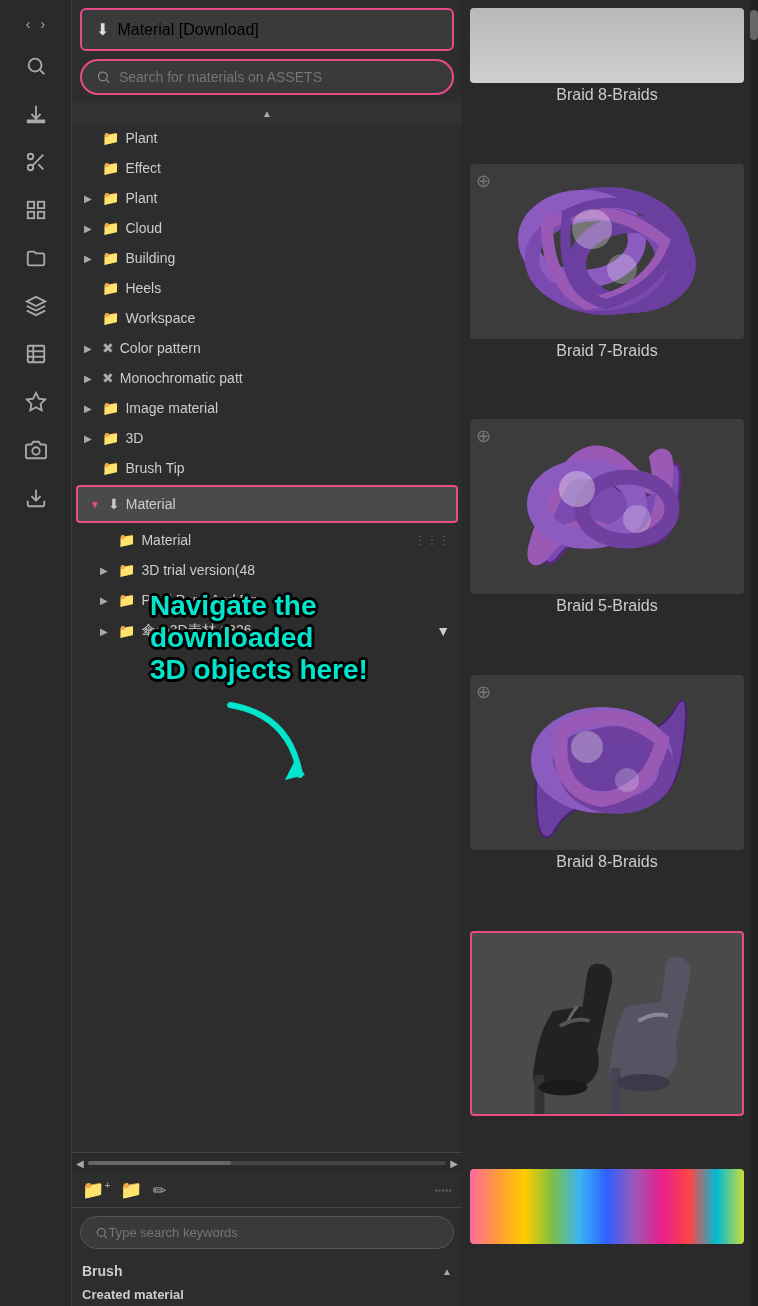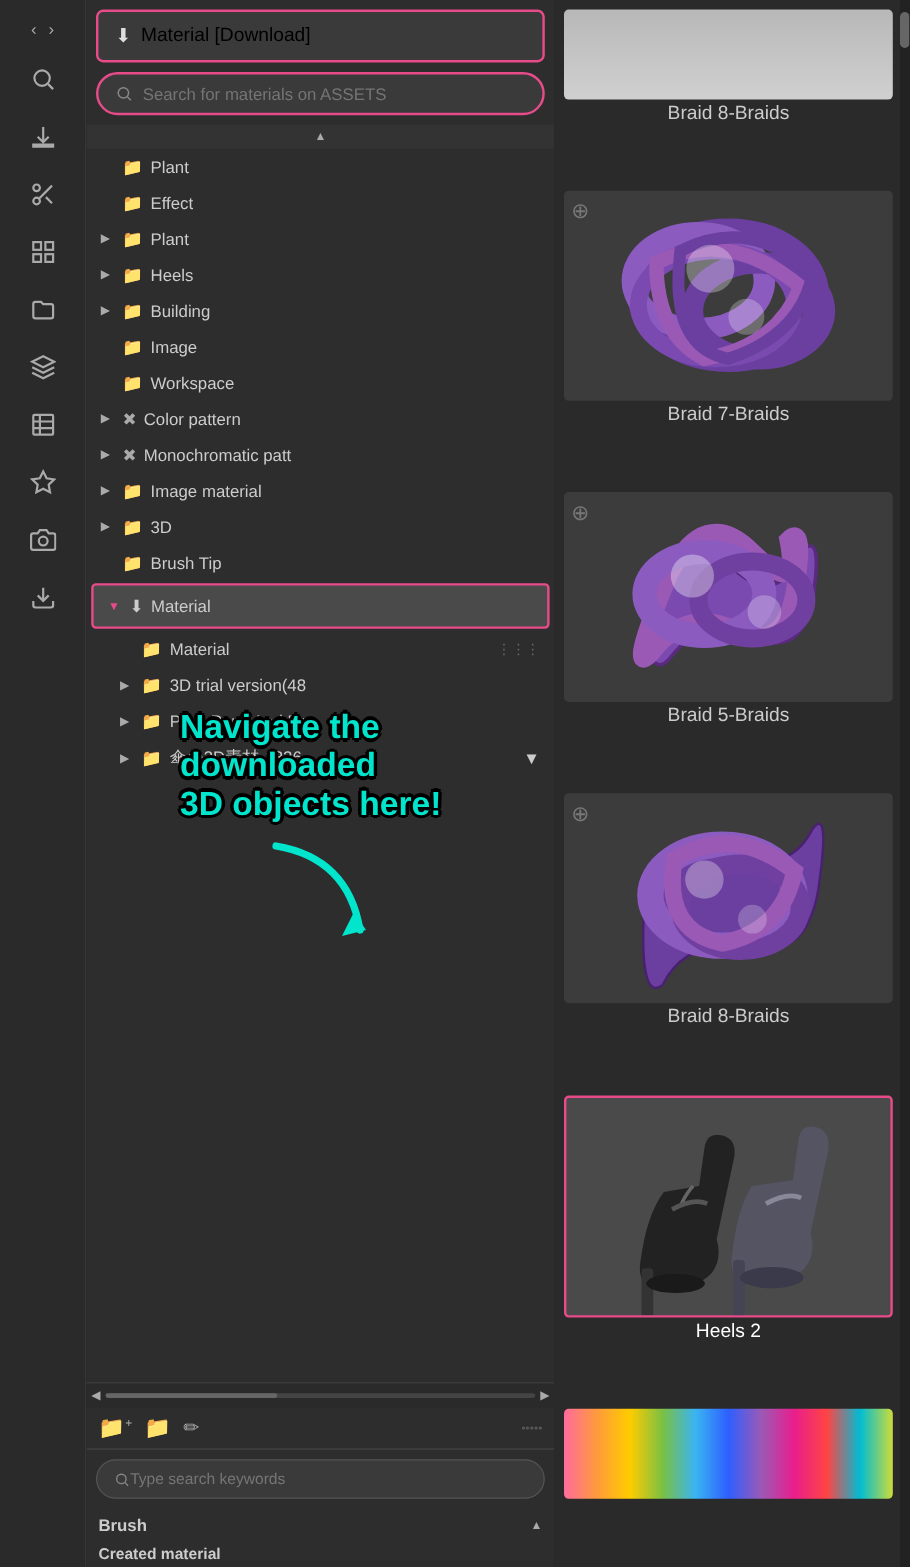--- a/index.html
+++ b/index.html
@@ -365,33 +365,33 @@
 
       <div class="tree-item">
         <span class="chevron">▶</span>
         <span>📁</span>
         <span>Plant</span>
       </div>
 
       <div class="tree-item">
         <span class="chevron">▶</span>
         <span>📁</span>
+        <span>Cloud</span>
+      </div>
+
+      <div class="tree-item">
+        <span class="chevron">▶</span>
+        <span>📁</span>
+        <span>Building</span>
+      </div>
+
+      <div class="tree-item">
+        <span class="chevron">&nbsp;</span>
+        <span>📁</span>
         <span>Heels</span>
-      </div>
-
-      <div class="tree-item">
-        <span class="chevron">▶</span>
-        <span>📁</span>
-        <span>Building</span>
-      </div>
-
-      <div class="tree-item">
-        <span class="chevron">&nbsp;</span>
-        <span>📁</span>
-        <span>Image</span>
       </div>
 
       <div class="tree-item">
         <span class="chevron">&nbsp;</span>
         <span>📁</span>
         <span>Workspace</span>
       </div>
 
       <div class="tree-item">
         <span class="chevron">▶</span>
@@ -591,21 +591,20 @@
               <path d="M35 65 Q22 85 18 125 Q15 145 35 147 Q65 150 80 135 Q90 123 85 105 L100 35 Q102 18 90 15 Q78 12 75 23 L70 60Z" fill="#555566" opacity="0.9"></path>
 
               <rect x="19" y="128" width="10" height="48" rx="3" fill="#444455"></rect>
 
               <ellipse cx="52" cy="143" rx="27" ry="9" fill="#3a3a4a"></ellipse>
 
               <path d="M47 80 Q65 70 77 75" stroke="#888899" stroke-width="4" fill="none"></path>
             </g>
           </svg>
         </div>
-        <div class="material-label selected">Heels 2</div>
       </div>
 
       <div class="material-item">
         <div class="material-thumb" style="height:75px;background:linear-gradient(90deg,#ff6b9d 0%,#ff9a3c 10%,#ffcc00 20%,#7bc043 30%,#3ab4f2 40%,#2e5fff 50%,#9b59b6 60%,#e91e8c 70%,#ff4444 80%,#00bcd4 90%,#cddc39 100%);border-radius:4px;"></div>
       </div>
 
     </div>
   </div>
 
 </div>

